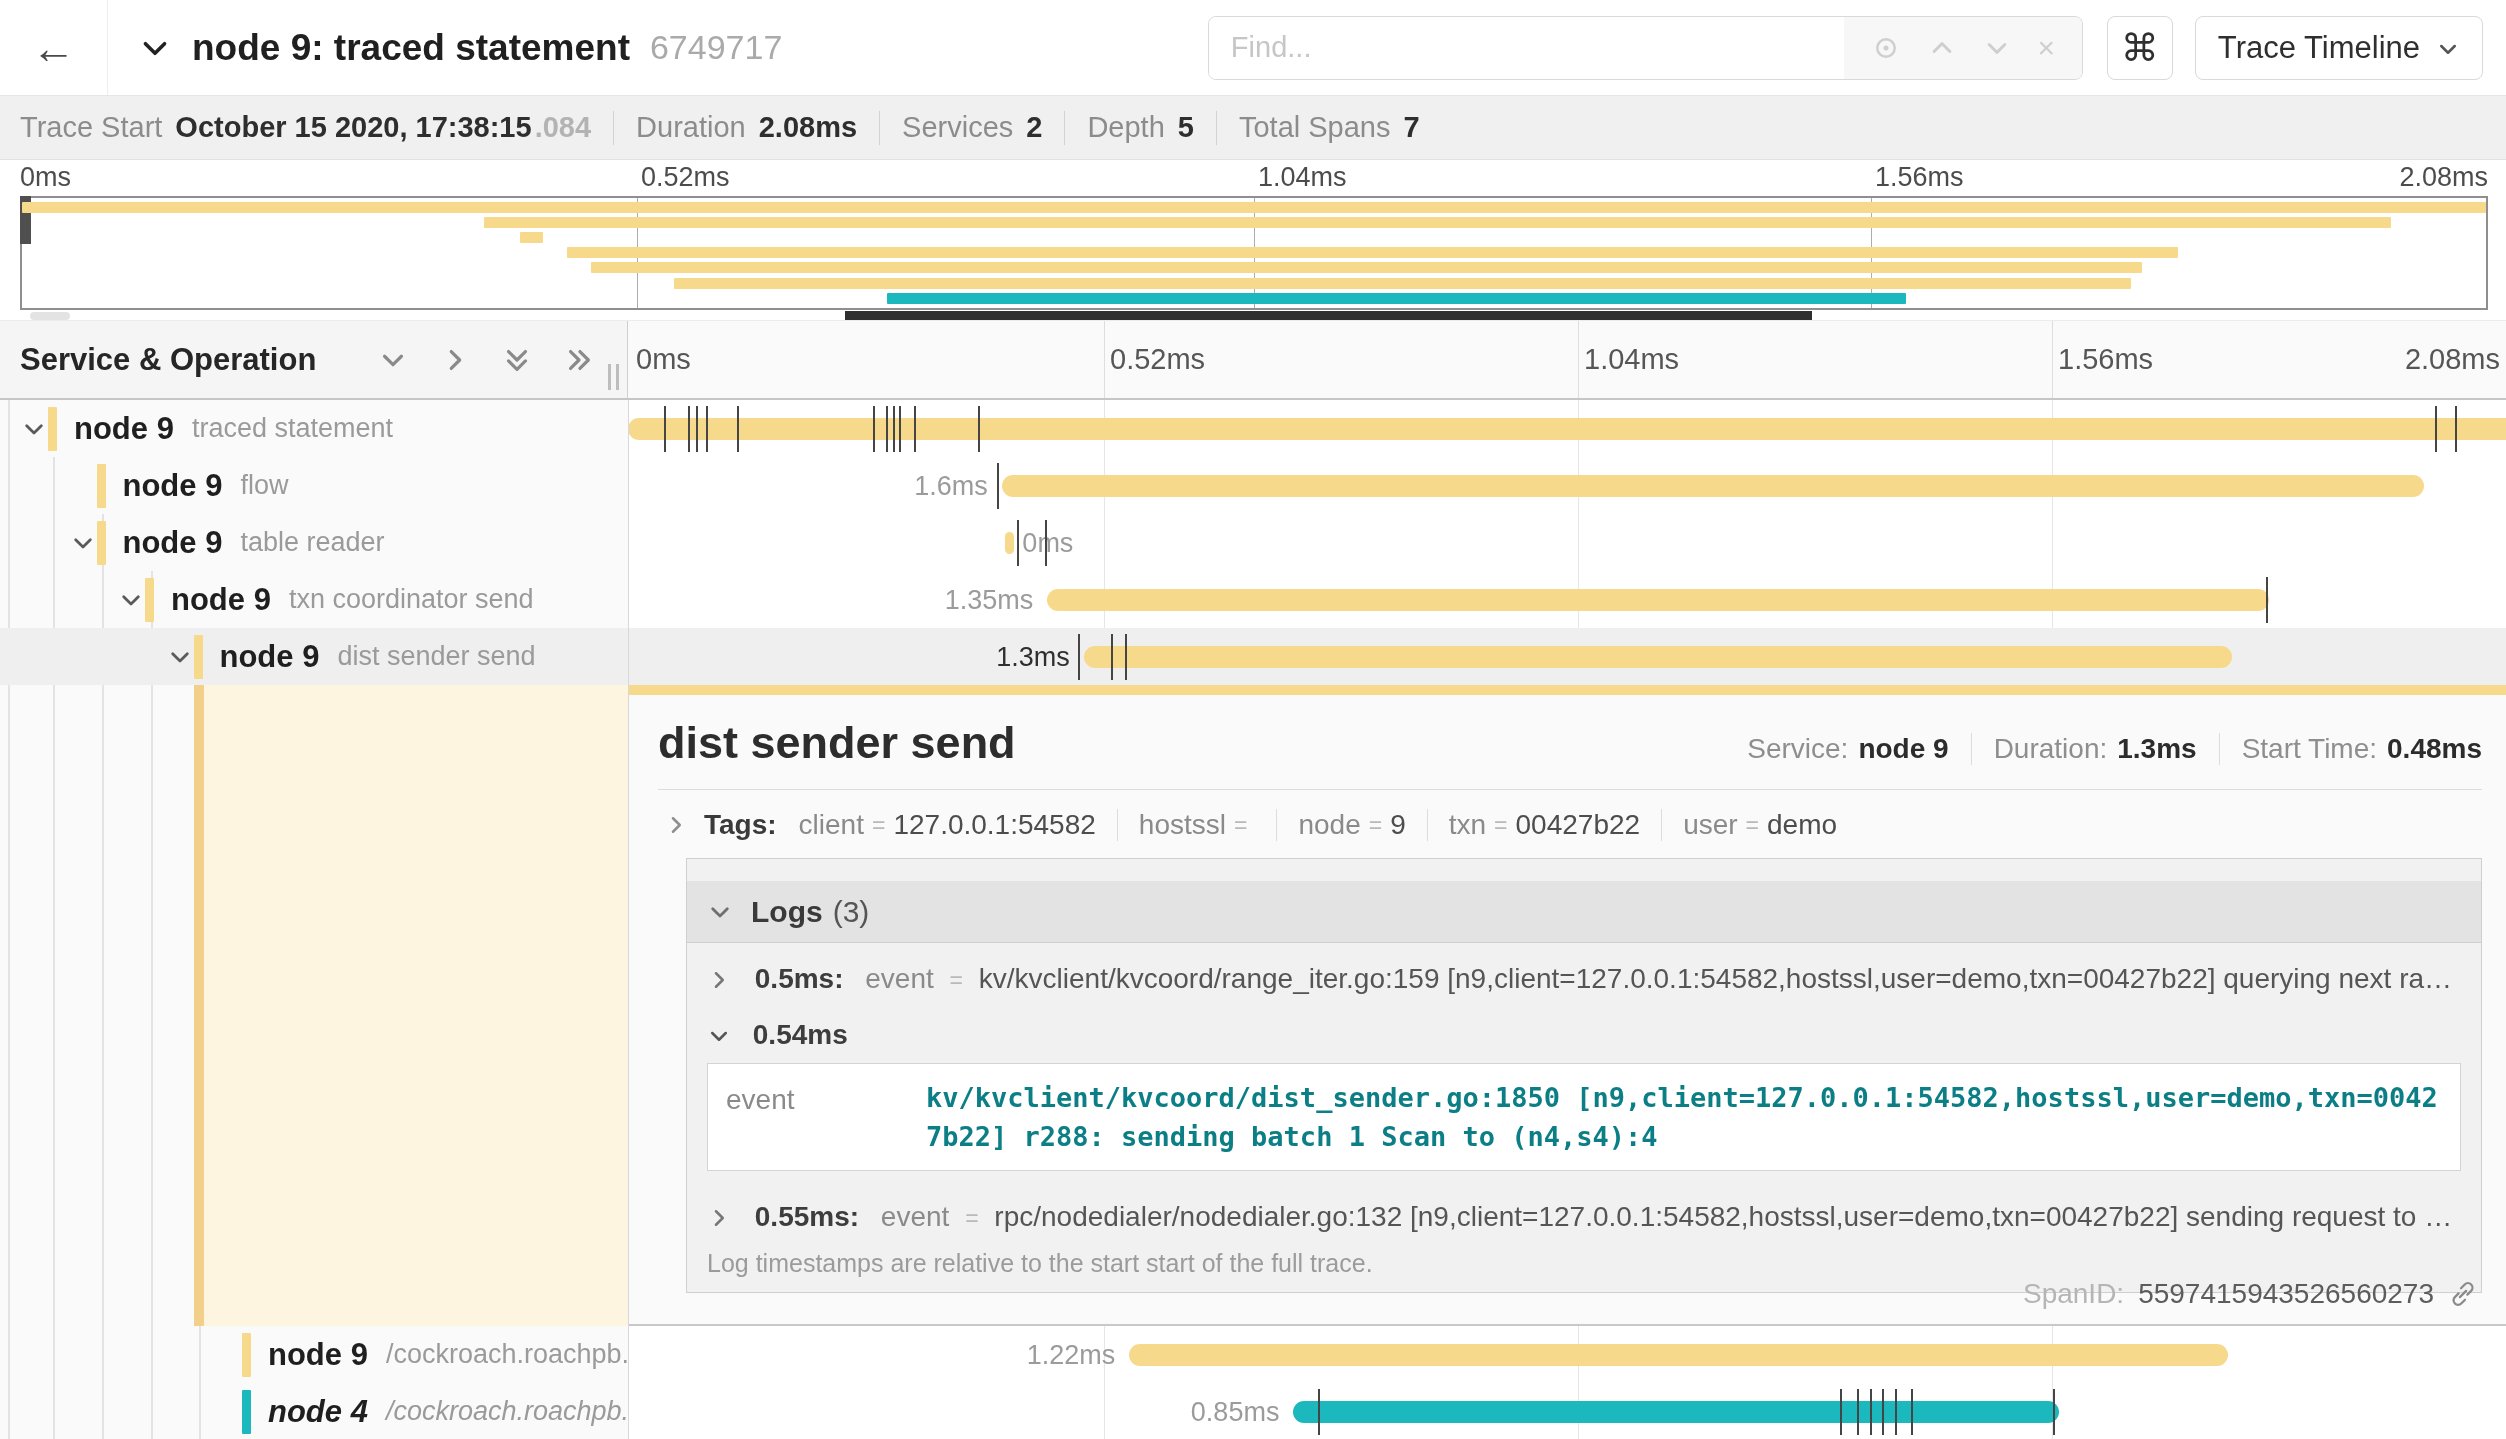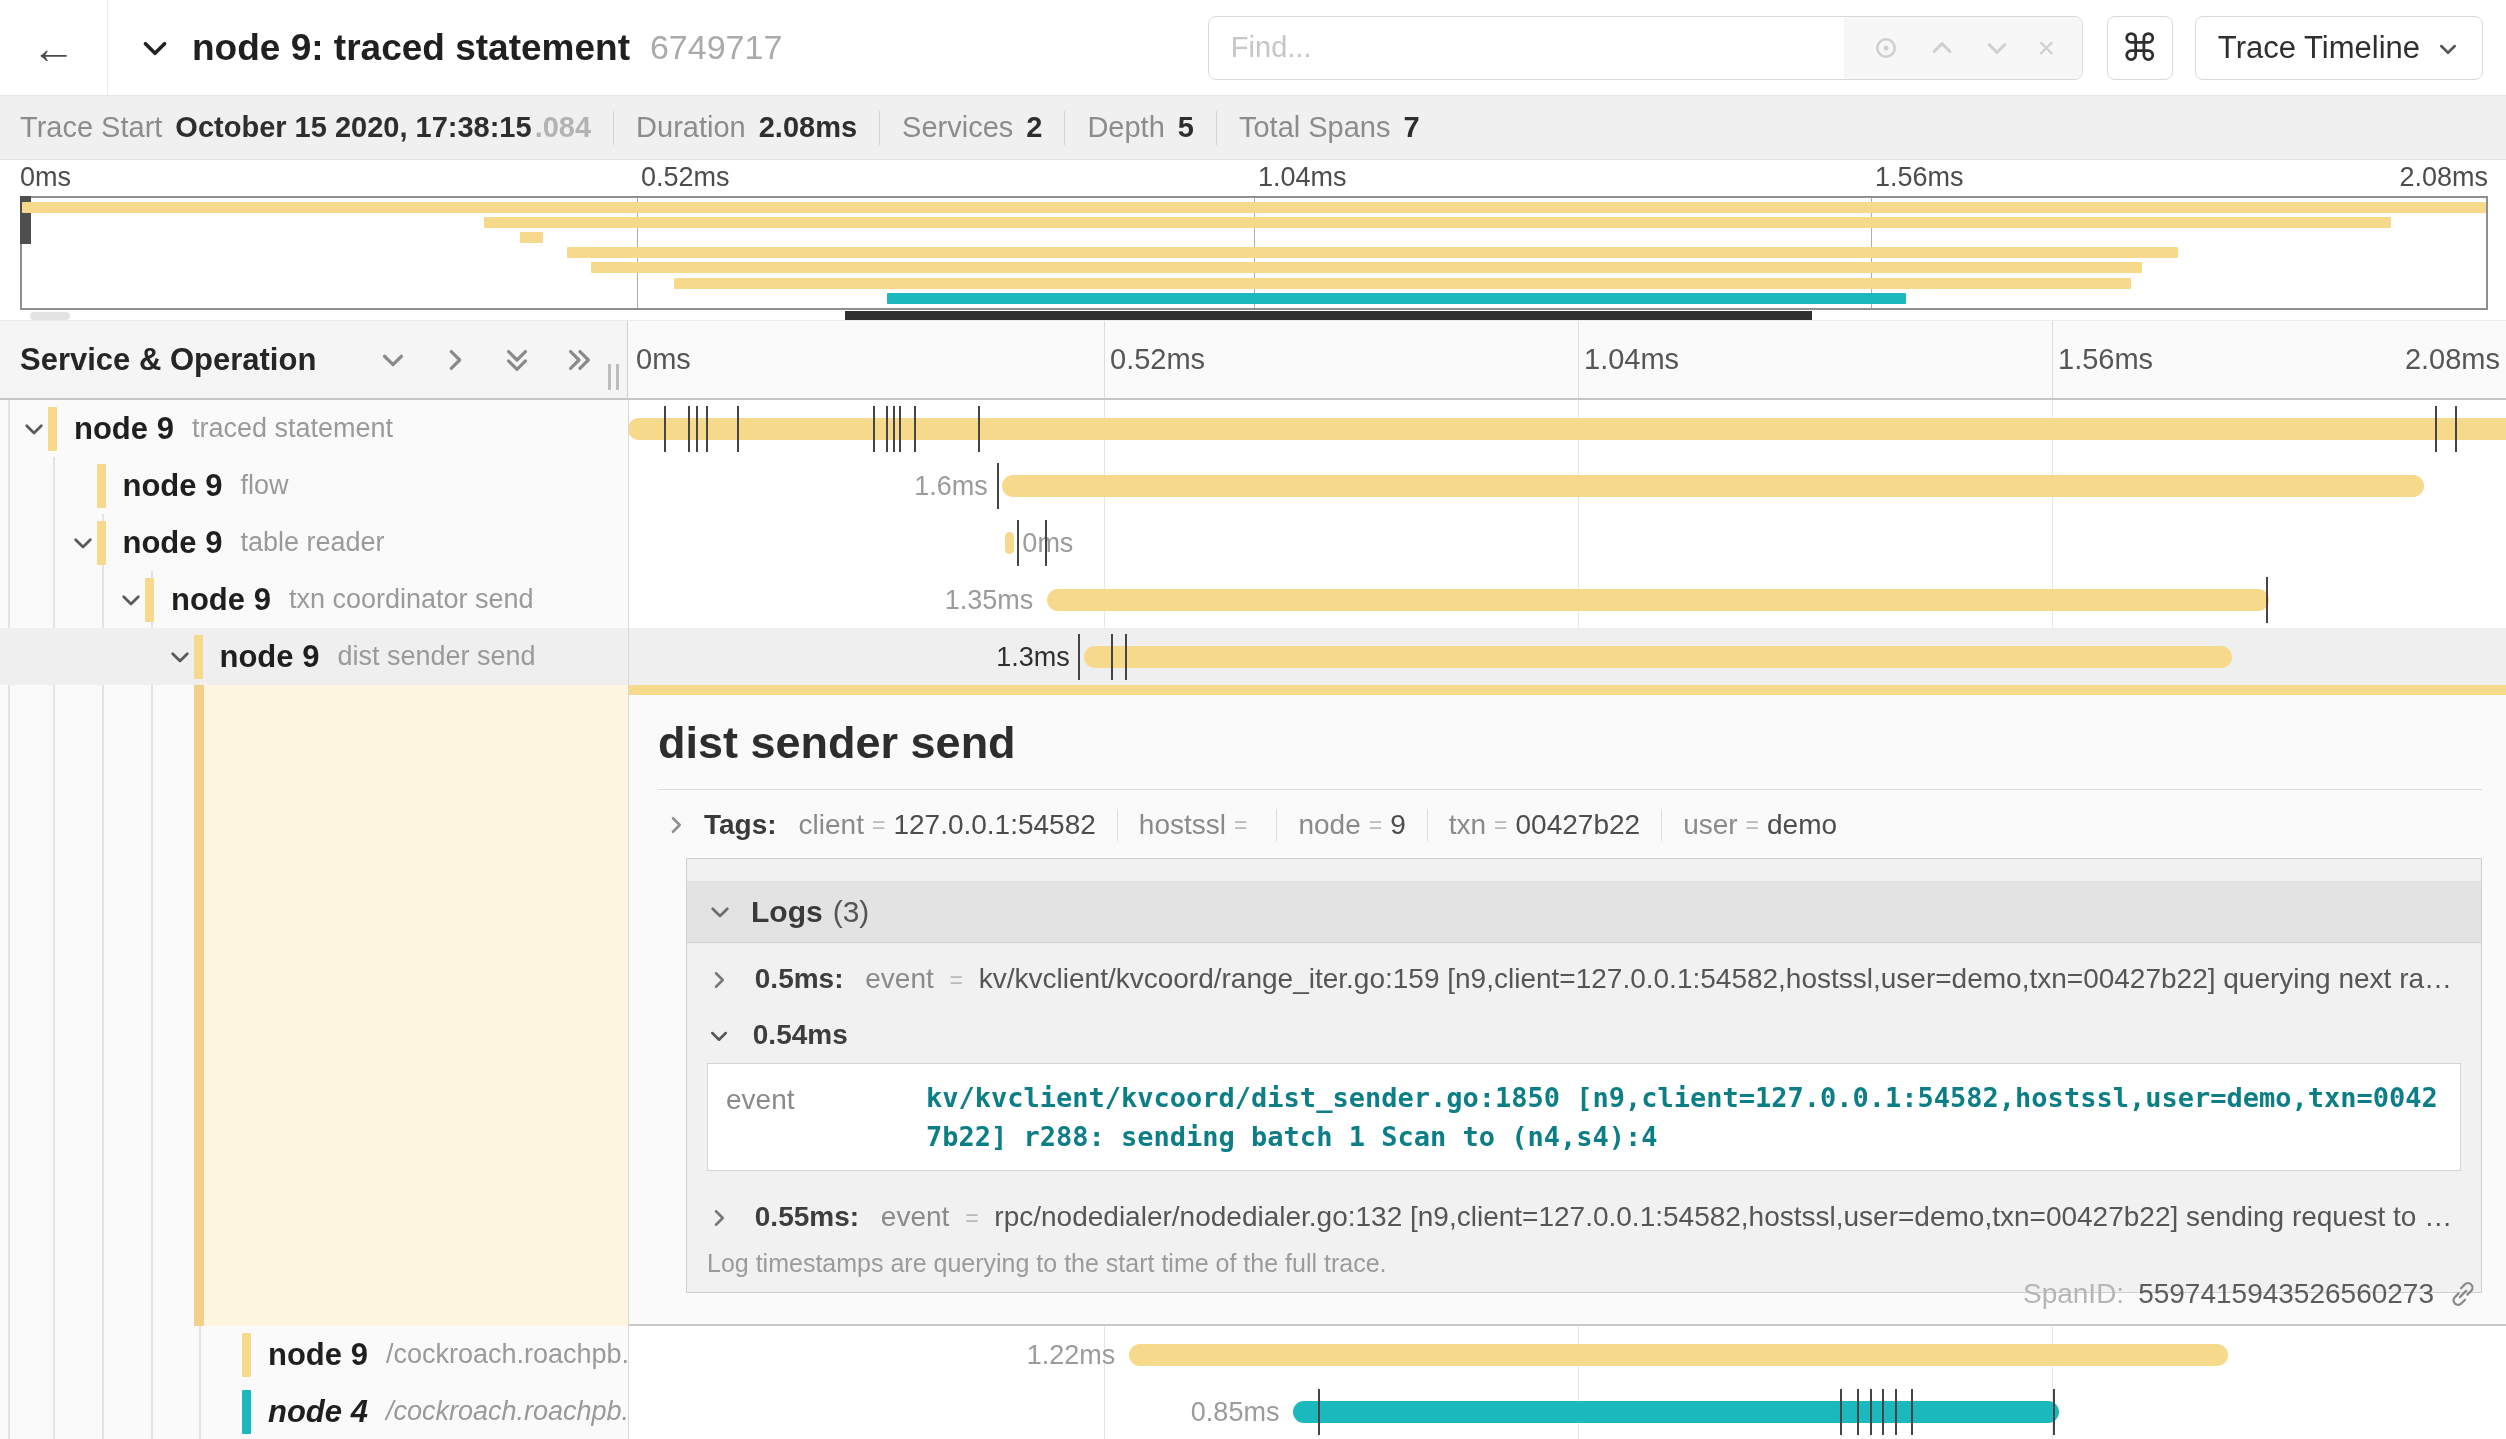--- a/index.html
+++ b/index.html
@@ -412,20 +412,27 @@
     </div>
 
     <div class="detail-row">
       <div class="dr-left">
         <div class="dr-cream"></div>
         <div class="dr-stripe"></div>
       </div>
       <div class="dr-panel">
         <div class="dp-titlebar">
           <span class="dp-title">dist sender send</span>
+          <span class="dp-stats">
+            <span><span>Service:</span><span class="sv">node 9</span></span>
+            <span class="stat-sep"></span>
+            <span><span>Duration:</span><span class="sv">1.3ms</span></span>
+            <span class="stat-sep"></span>
+            <span><span>Start Time:</span><span class="sv">0.48ms</span></span>
+          </span>
         </div>
         <div class="dp-divider"></div>
 
         <div class="dp-tags">
           <span class="chv rot-r">
               <svg class="ic" width="24" height="24">
                 <use href="#i-chev"></use>
               </svg>
             </span>
           <span class="tags-label">Tags:</span>
@@ -487,21 +494,21 @@
             <span class="chv rot-r">
                 <svg class="ic" width="24" height="24">
                   <use href="#i-chev"></use>
                 </svg>
               </span>
             <span class="log-time">0.55ms:</span>
             <span class="log-key">event</span>
             <span class="eq">=</span>
             <span>rpc/nodedialer/nodedialer.go:132 [n9,client=127.0.0.1:54582,hostssl,user=demo,txn=00427b22] sending request to 127....</span>
           </div>
-          <div class="logs-footer">Log timestamps are querying to the start time of the full trace.</div>
+          <div class="logs-footer">Log timestamps are relative to the start start of the full trace.</div>
         </div>
 
         <div class="dp-spanid">
           <span class="spanid-label">SpanID:</span>
           <span class="spanid-val">5597415943526560273</span>
           <span class="link-ic">
               <svg class="ic" width="30" height="30">
                 <use href="#i-link"></use>
               </svg>
             </span>

